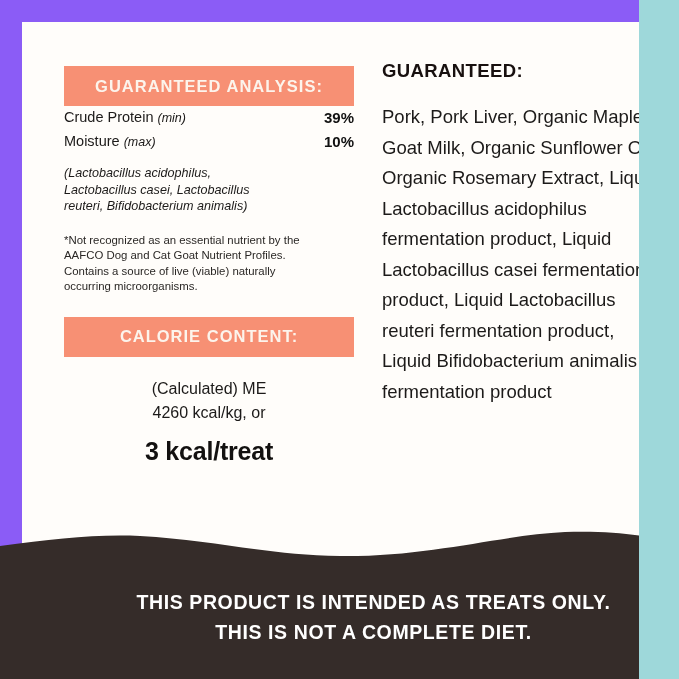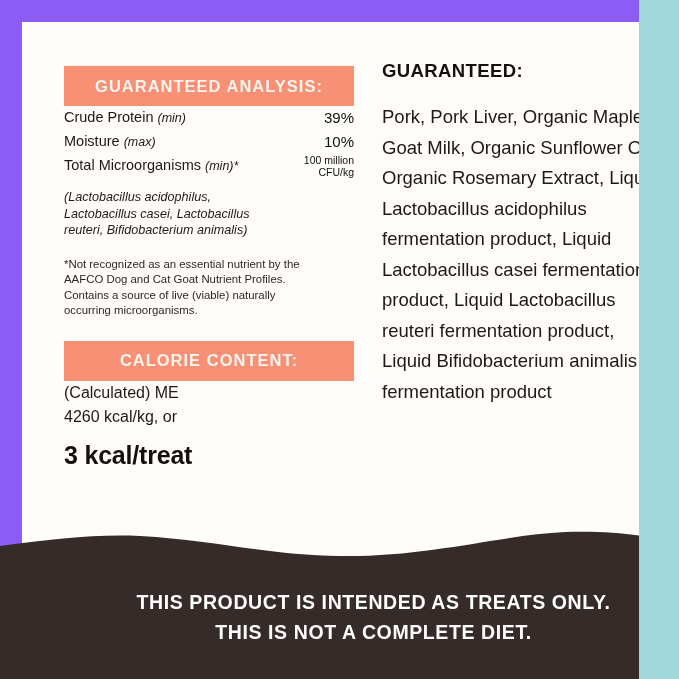--- a/index.html
+++ b/index.html
@@ -70,21 +70,21 @@
     line-height: 23px;
     white-space: nowrap;
   }
   .ga-name .qual {
     font-style: italic;
     font-size: 12.5px;
   }
   .ga-val {
     text-align: right;
     font-size: 15px;
-    font-weight: normal;
+    font-weight: bold;
     color: #111;
     line-height: 23px;
     white-space: nowrap;
   }
   .ga-val.small {
     font-size: 10.5px;
     line-height: 12px;
     padding-top: 2px;
   }
 
@@ -103,20 +103,22 @@
     line-height: 15.5px;
     color: #2A2725;
     width: 240px;
   }
 
   #calorie-bar-wrap {
     margin-top: 22px;
   }
 
   #calorie-body {
+    margin-top: 20px;
+    text-align: center;
   }
   .cal-line {
     font-size: 16px;
     color: #1C1A19;
     line-height: 24px;
   }
   #cal-big {
     margin-top: 12px;
     font-size: 25px;
     font-weight: bold;
@@ -199,30 +201,20 @@
             </td>
             <td class="ga-val">39%</td>
           </tr>
           <tr>
             <td class="ga-name">
               <span>Moisture</span>
               <span class="qual">(max)</span>
             </td>
             <td class="ga-val">10%</td>
           </tr>
-          <tr>
-            <td class="ga-name">
-              <span>Total Microorganisms</span>
-              <span class="qual">(min)*</span>
-            </td>
-            <td class="ga-val small">
-              <div>100 million</div>
-              <div>CFU/kg</div>
-            </td>
-          </tr>
         </tbody>
       </table>
 
       <div id="ga-cultures">(Lactobacillus acidophilus, Lactobacillus casei, Lactobacillus reuteri, Bifidobacterium animalis)</div>
 
       <div id="ga-footnote">*Not recognized as an essential nutrient by the AAFCO Dog and Cat Goat Nutrient Profiles.  Contains a source of live (viable) naturally occurring microorganisms.</div>
 
       <div id="calorie-bar-wrap">
         <div class="section-bar">
           <span class="section-bar-label">CALORIE CONTENT:</span>

